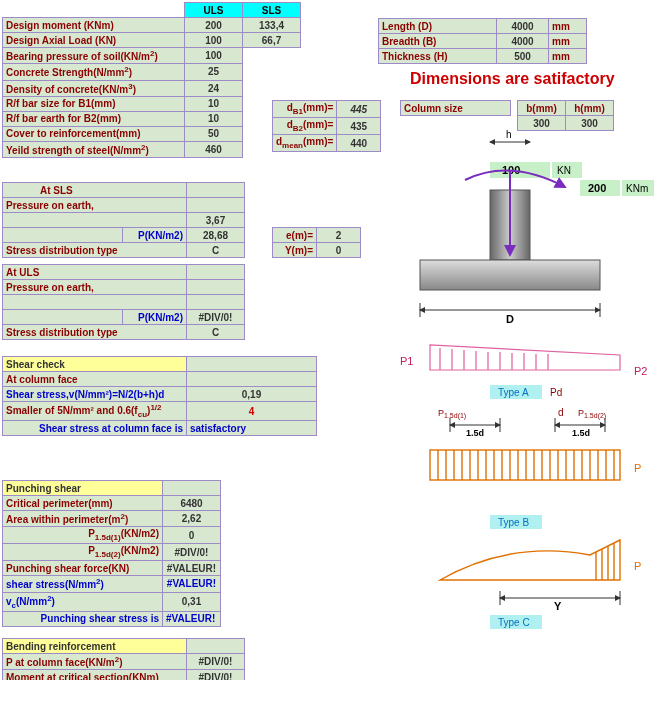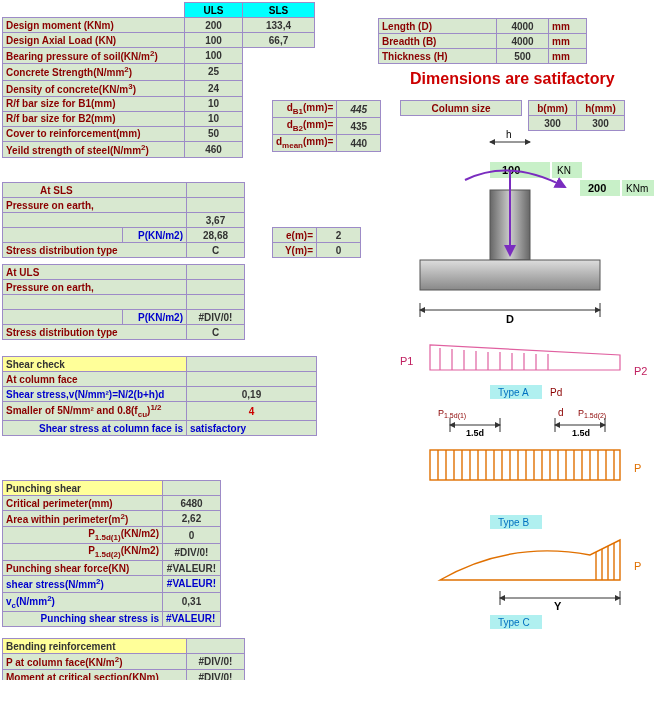--- a/index.html
+++ b/index.html
@@ -26,21 +26,21 @@
 </head>
 <body>
 
 <div class="sheet">
 
 <table style="position:absolute; left:2px; top:2px;">
   <tbody>
         <tr>
           <td class="gap" style="width:182px;"></td>
           <td class="hdr" style="width:58px;">ULS</td>
-          <td class="hdr" style="width:72px;">SLS</td>
+          <td class="hdr" style="width:58px;">SLS</td>
         </tr>
   <tr>
           <td class="lbl">Design moment (KNm)</td>
           <td class="val">200</td>
           <td class="val">133,4</td>
         </tr>
   <tr>
           <td class="lbl">Design Axial Load (KN)</td>
           <td class="val">100</td>
           <td class="val">66,7</td>
@@ -59,21 +59,21 @@
           <td class="lbl"><span>Density of concrete(KN/m</span><span class="sup">3</span>)</td>
           <td class="val">24</td>
           <td class="gap"></td>
         </tr>
   <tr>
           <td class="lbl">R/f bar size for B1(mm)</td>
           <td class="val">10</td>
           <td class="gap"></td>
         </tr>
   <tr>
-          <td class="lbl">R/f bar size for B2(mm)</td>
+          <td class="lbl">R/f bar earth for B2(mm)</td>
           <td class="val">10</td>
           <td class="gap"></td>
         </tr>
   <tr>
           <td class="lbl">Cover to reinforcement(mm)</td>
           <td class="val">50</td>
           <td class="gap"></td>
         </tr>
   <tr>
           <td class="lbl"><span>Yeild strength of steel(N/mm</span><span class="sup">2</span>)</td>
@@ -117,21 +117,21 @@
   <tr>
           <td class="lbl right"><span>d</span><span class="sub">mean</span><span>(mm)=</span></td>
           <td class="val">440</td>
         </tr>
 </tbody>
     </table>
 
 <table style="position:absolute; left:400px; top:100px;">
   <tbody>
         <tr>
-          <td class="lbl" style="width:121px; text-align:center;">Column size</td>
+          <td class="lbl" style="width:110px; ">Column size</td>
           <td class="gap" style="width:6px;"></td>
           <td class="lbl" style="width:48px; text-align:center;">b(mm)</td>
           <td class="lbl" style="width:48px; text-align:center;">h(mm)</td>
         </tr>
   <tr>
           <td class="gap"></td>
           <td class="gap"></td>
           <td class="val">300</td>
           <td class="val">300</td>
         </tr>
@@ -213,21 +213,21 @@
         </tr>
   <tr>
           <td class="lbl">At column face</td>
           <td class="val"></td>
         </tr>
   <tr>
           <td class="lbl-blue" style="white-space:nowrap; overflow:hidden;">Shear stress,v(N/mm²)=N/2(b+h)d</td>
           <td class="val">0,19</td>
         </tr>
   <tr>
-          <td class="lbl"><span>Smaller of 5N/mm² and 0.8(f</span><span class="sub">cu</span><span>)</span><span class="sup">1/2</span></td>
+          <td class="lbl"><span>Smaller of 5N/mm² and 0.6(f</span><span class="sub">cu</span><span>)</span><span class="sup">1/2</span></td>
           <td class="val" style="color:#c00;">4</td>
         </tr>
   <tr>
           <td class="lbl-blue right">Shear stress at column face is</td>
           <td class="lbl-blue" colspan="2" style="width:130px;">satisfactory</td>
         </tr>
 </tbody>
     </table>
 
 <table style="position:absolute; left:2px; top:480px;">

